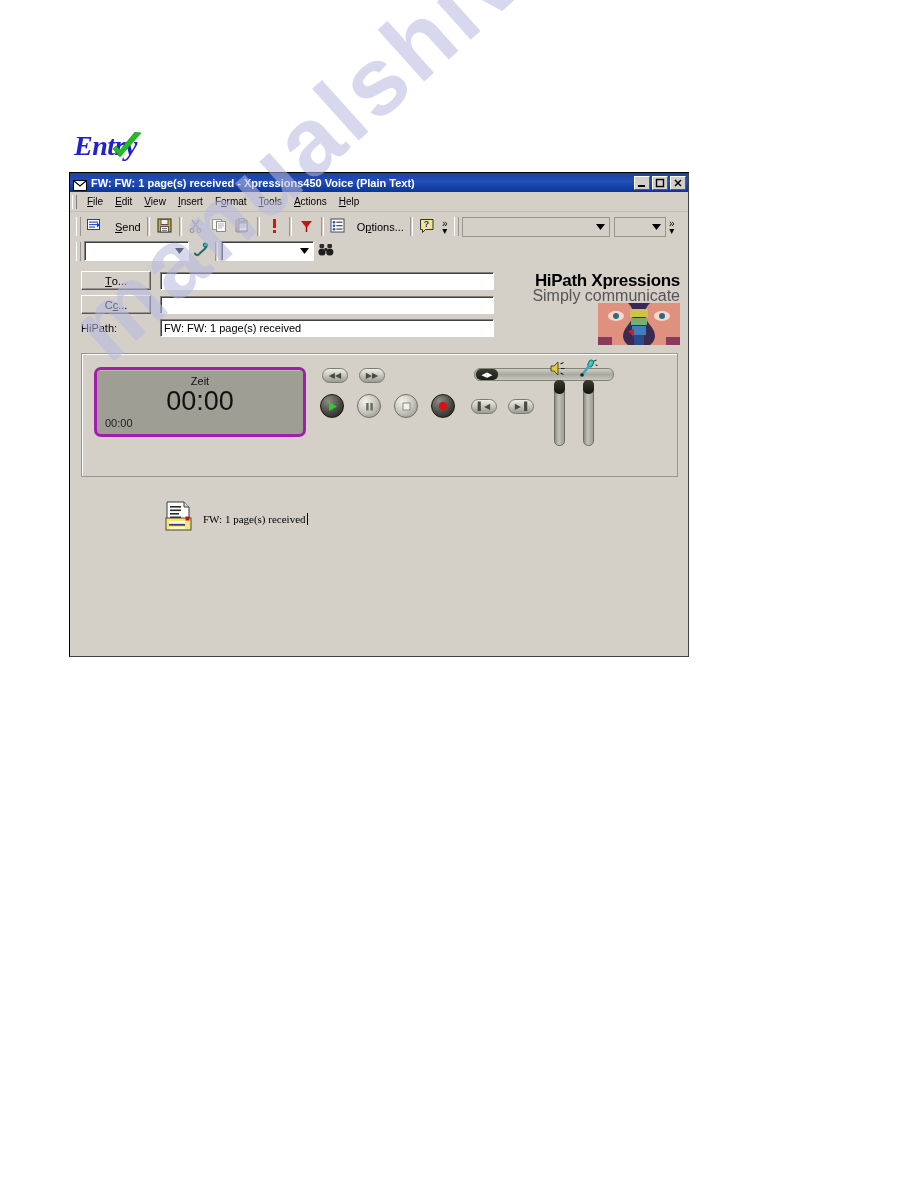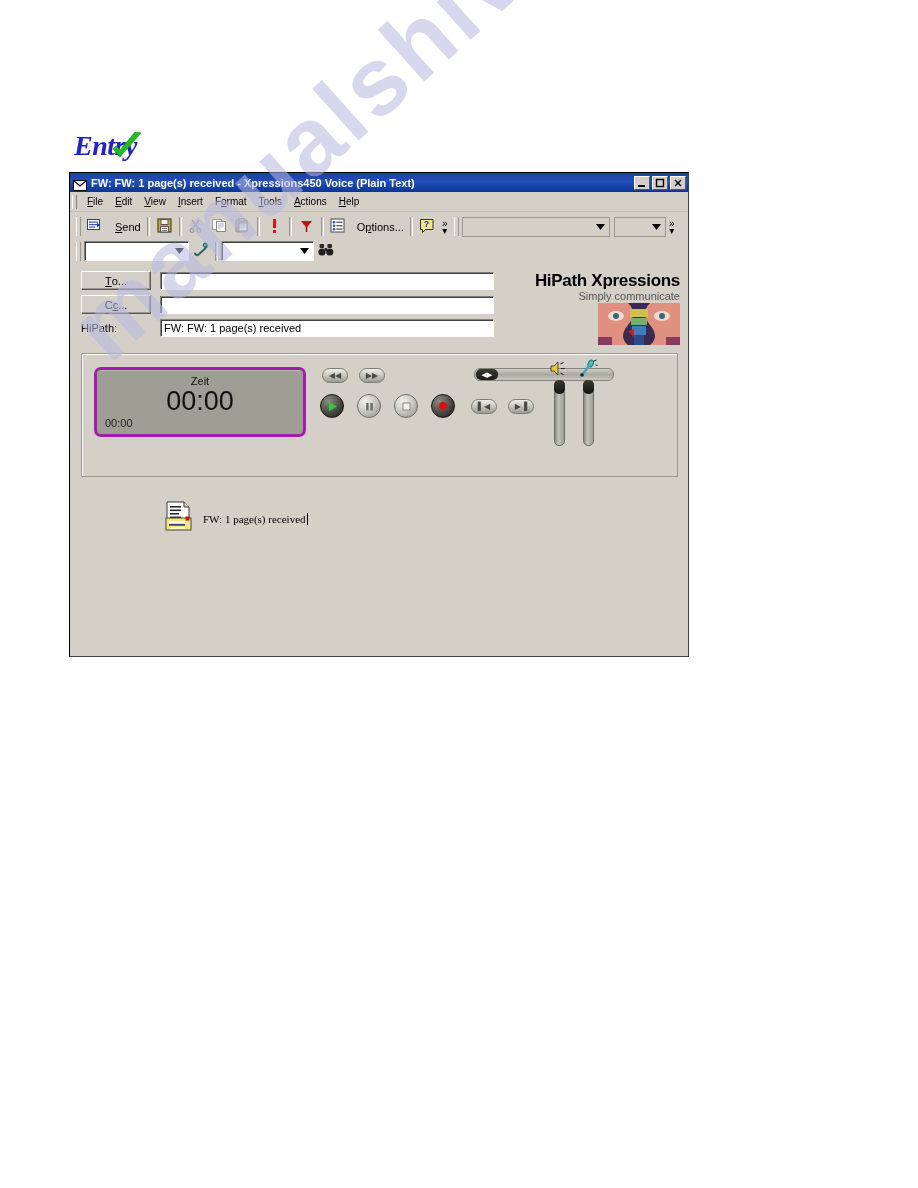--- a/index.html
+++ b/index.html
@@ -276,21 +276,21 @@
   }
   .brand-title {
     font-size: 17px;
     font-weight: bold;
     color: #000000;
     letter-spacing: -0.3px;
     line-height: 19px;
     font-family: "Liberation Sans", sans-serif;
   }
   .brand-sub {
-    font-size: 11px;
+    font-size: 16px;
     color: #555555;
     line-height: 12px;
     font-family: "Liberation Sans", sans-serif;
   }
   .brand-img {
     width: 82px; height: 42px;
     margin-left: auto;
     margin-top: 1px;
     overflow: hidden;
     position: relative;

